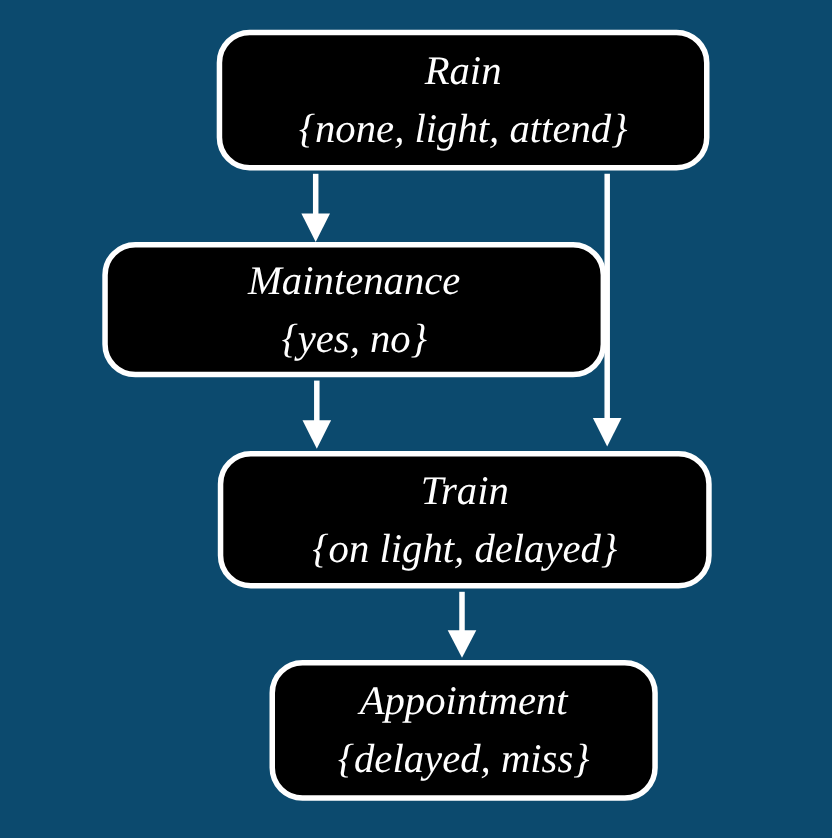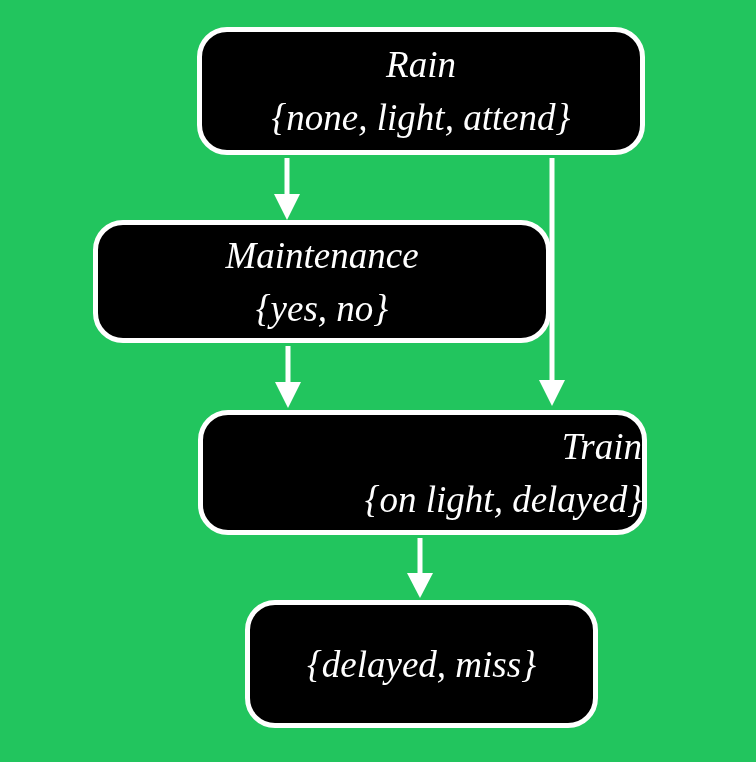--- a/index.html
+++ b/index.html
@@ -4,21 +4,21 @@
 <style>
   html, body {
     margin: 0;
     padding: 0;
     background: #000000;
   }
   .canvas {
     position: relative;
     width: 756px;
     height: 762px;
-    background: #22c55e;
+    background: #0c4a6e;
     overflow: hidden;
     font-family: "Liberation Serif", "DejaVu Serif", serif;
   }
   .edges-layer {
     position: absolute;
     left: 0;
     top: 0;
     width: 756px;
     height: 762px;
   }
@@ -34,21 +34,21 @@
     align-items: center;
     justify-content: center;
     text-align: center;
     font-style: italic;
     font-size: 37px;
     line-height: 53px;
     white-space: nowrap;
   }
   .node-rain        { left: 197px; top:  27px; width: 448px; height: 128px; }
   .node-maintenance { left:  93px; top: 220px; width: 458px; height: 123px; }
-  .node-train       { left: 198px; top: 410px; width: 449px; height: 125px; align-items: flex-end; }
+  .node-train       { left: 198px; top: 410px; width: 449px; height: 125px; }
   .node-appointment { left: 245px; top: 600px; width: 353px; height: 128px; }
   .edge-line { stroke: #ffffff; stroke-width: 5; }
   .edge-head { fill: #ffffff; stroke: none; }
 </style>
 </head>
 <body>
 
 <div class="canvas">
 
   <svg class="edges-layer" width="756" height="762" viewBox="0 0 756 762">
@@ -79,16 +79,17 @@
     <div class="node-title">Maintenance</div>
     <div class="node-values">{yes, no}</div>
   </div>
 
   <div class="node node-train">
     <div class="node-title">Train</div>
     <div class="node-values">{on light, delayed}</div>
   </div>
 
   <div class="node node-appointment">
+    <div class="node-title">Appointment</div>
     <div class="node-values">{delayed, miss}</div>
   </div>
 
 </div>
 
 </body></html>

